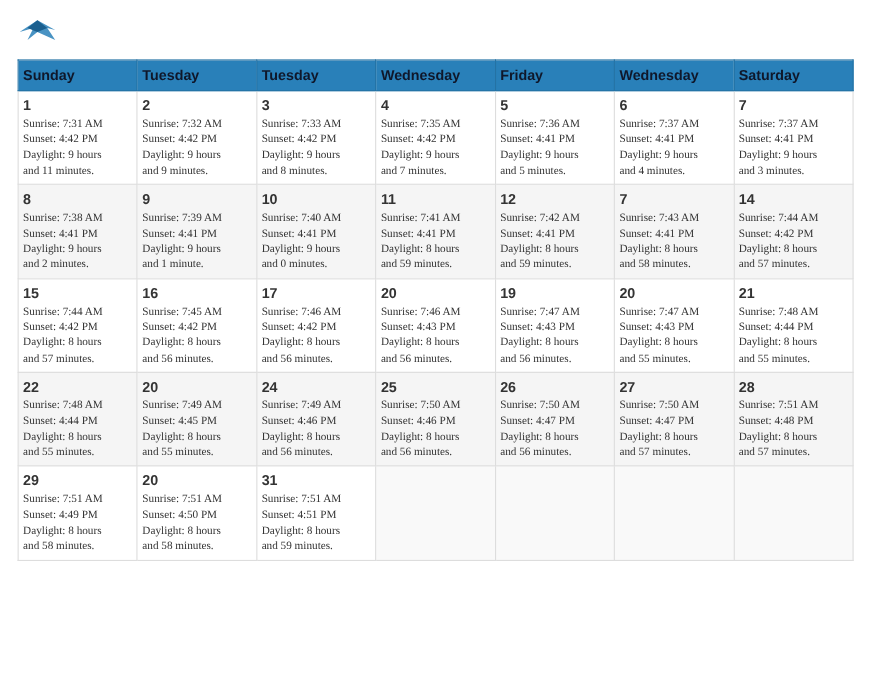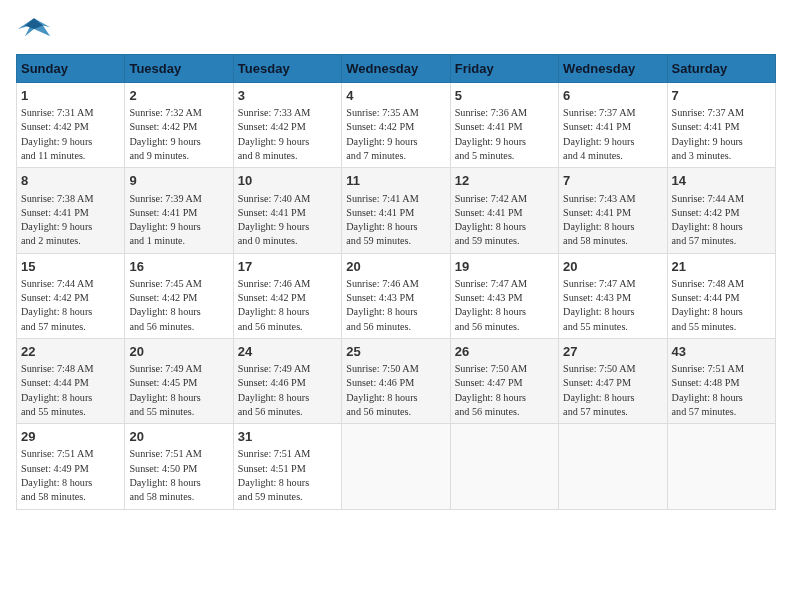--- a/index.html
+++ b/index.html
@@ -231,21 +231,21 @@
           </td>
           <td>
             <span class="day-num">26</span>
             <div class="day-detail">Sunrise: 7:50 AM<br>Sunset: 4:47 PM<br>Daylight: 8 hours<br>and 56 minutes.</div>
           </td>
           <td>
             <span class="day-num">27</span>
             <div class="day-detail">Sunrise: 7:50 AM<br>Sunset: 4:47 PM<br>Daylight: 8 hours<br>and 57 minutes.</div>
           </td>
           <td>
-            <span class="day-num">43</span>
+            <span class="day-num">28</span>
             <div class="day-detail">Sunrise: 7:51 AM<br>Sunset: 4:48 PM<br>Daylight: 8 hours<br>and 57 minutes.</div>
           </td>
         </tr>
         <tr>
           <td>
             <span class="day-num">29</span>
             <div class="day-detail">Sunrise: 7:51 AM<br>Sunset: 4:49 PM<br>Daylight: 8 hours<br>and 58 minutes.</div>
           </td>
           <td>
             <span class="day-num">20</span>

